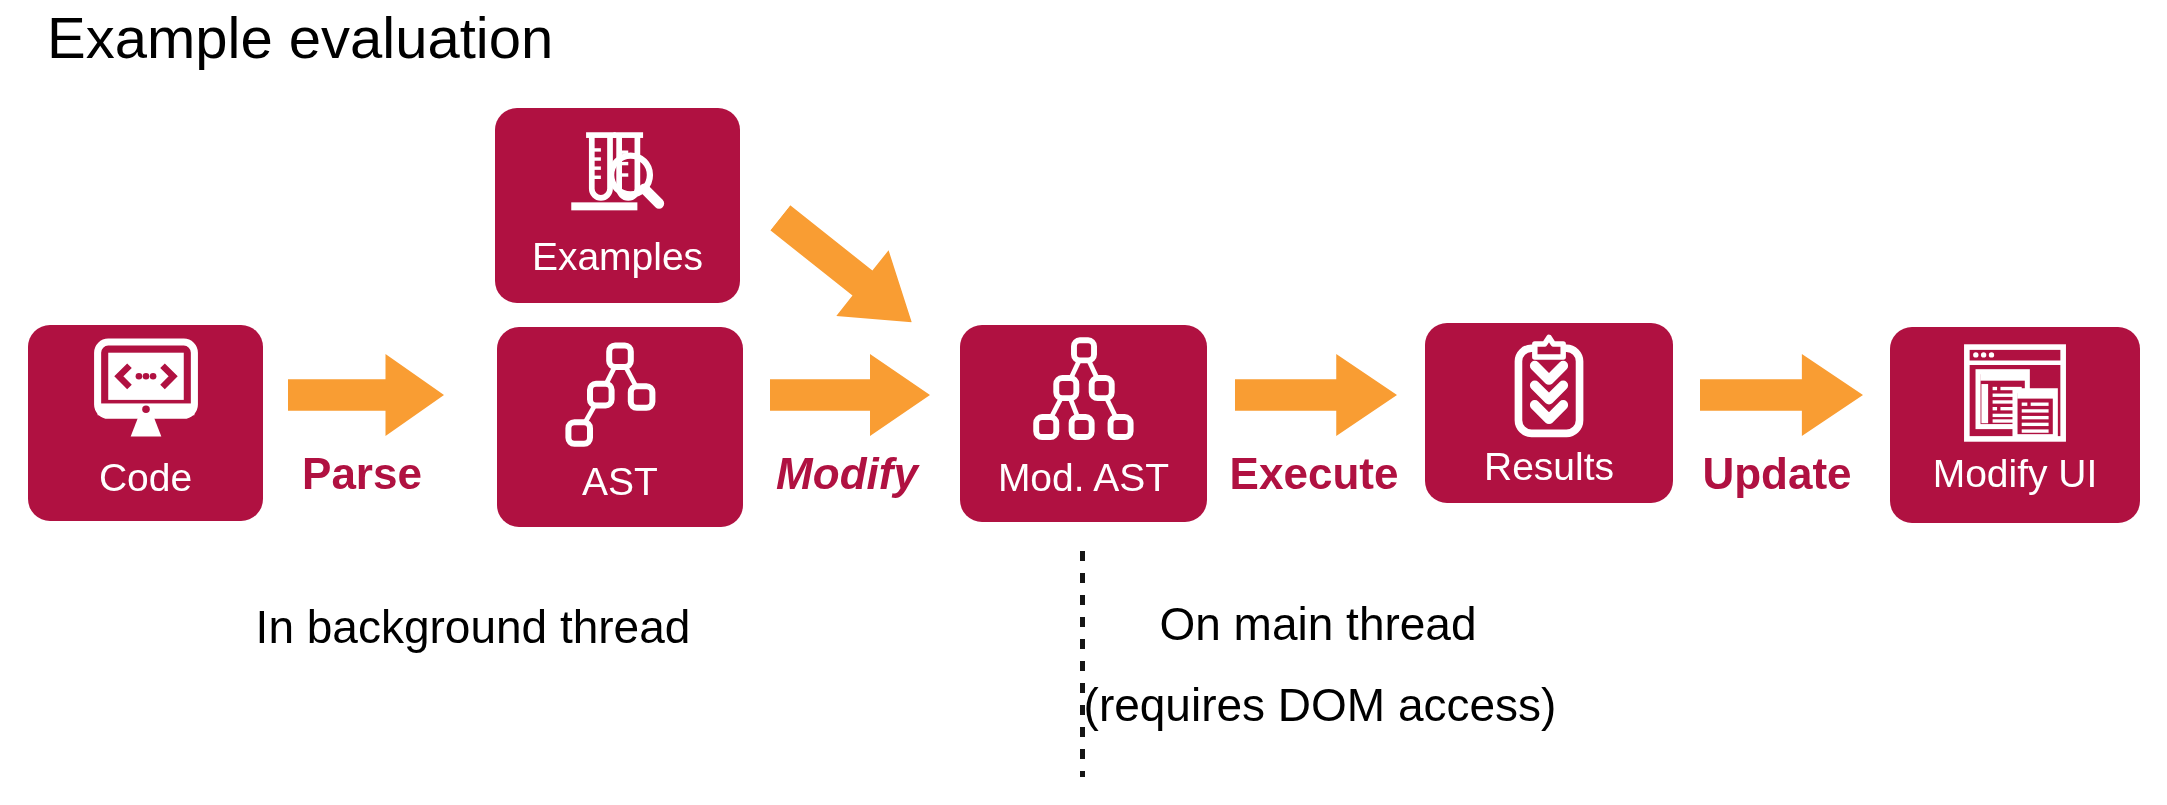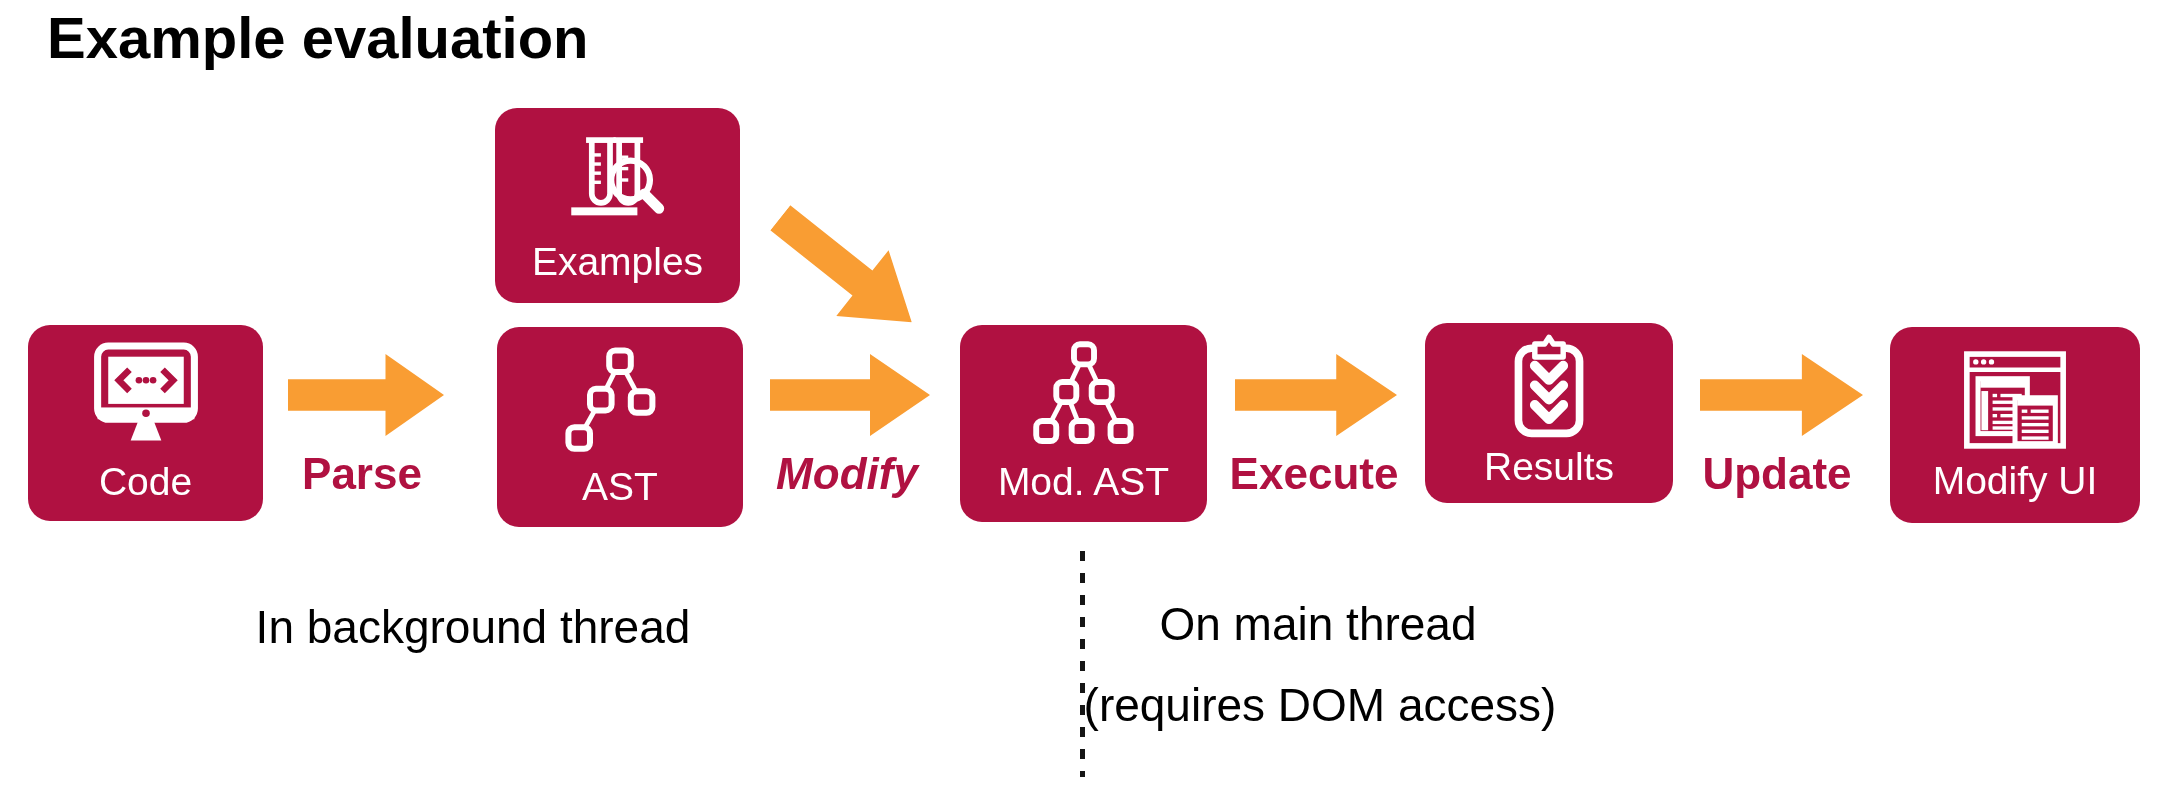--- a/index.html
+++ b/index.html
@@ -15,34 +15,34 @@
     position:relative;
     width:2167px;
     height:805px;
     background:#ffffff;
     overflow:hidden;
   }
   .title{
     position:absolute;
     left:47px; top:4px;
     font-size:58px;
-    font-weight:bold;
+    font-weight:normal;
     color:var(--ink);
     letter-spacing:0px;
     margin:0;
     text-align:center;
   }
   .node{
     position:absolute;
     background:var(--crimson);
     border-radius:22px;
     display:flex;
     flex-direction:column;
     align-items:center;
-    justify-content:center;
+    justify-content:flex-start;
     gap:4px;
     padding:10px 6px 14px 6px;
   }
   .node-icon{display:block;}
   .node-label{
     color:var(--white);
     font-size:39px;
     line-height:1.1;
     white-space:nowrap;
     text-align:center;

